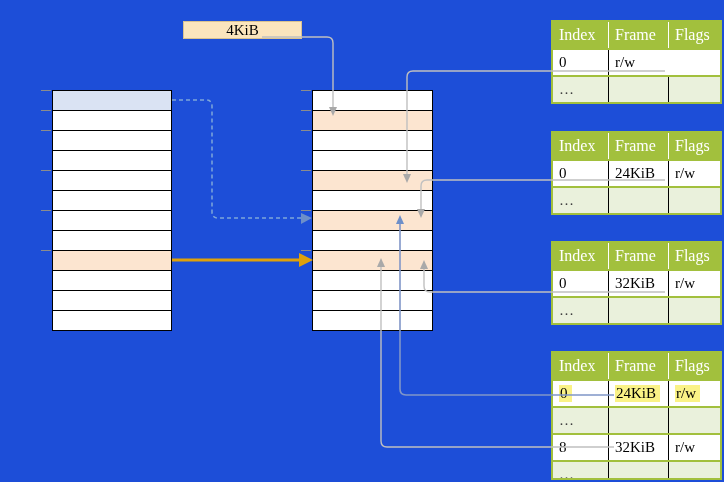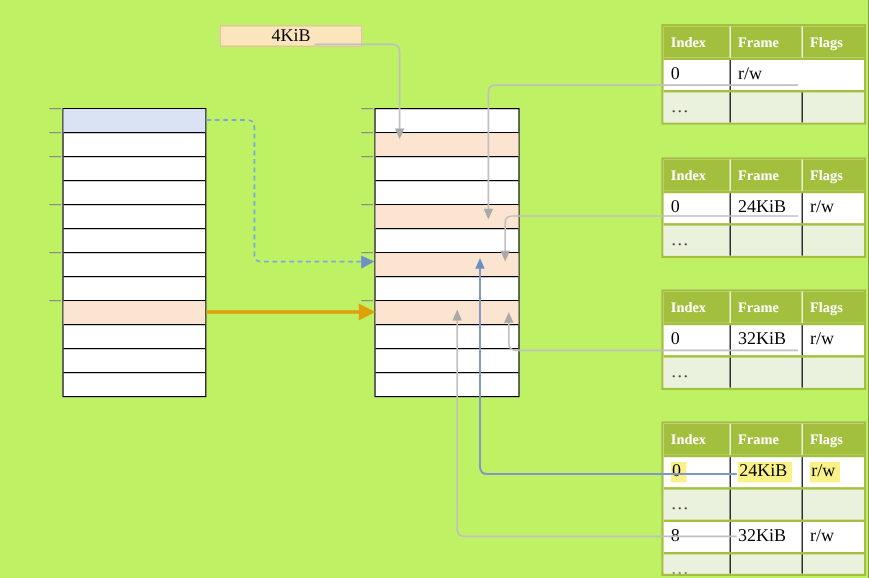--- a/index.html
+++ b/index.html
@@ -16,36 +16,36 @@
   #vmem{left:52px;top:90px;width:120px;height:241px;}
   #pmem{left:312px;top:90px;width:121px;height:241px;}
   .memrow{height:20px;box-sizing:border-box;border-bottom:1px solid #000;}
   .memrow:last-child{border-bottom:none;height:19px;}
   .tick{position:absolute;width:10px;height:1px;}
 
   
   .ptable{position:absolute;left:551px;width:171px;box-sizing:border-box;background:#fff;}
   .pt-header{display:flex;}
   .pt-hcell{box-sizing:border-box;height:26px;display:flex;align-items:center;
-            padding-left:6px;font-weight:bold;font-size:12px;color:#fff;text-align:right;}
+            padding-left:6px;font-weight:normal;font-size:16px;color:#fff;text-align:right;}
   .pt-hcell + .pt-hcell{border-left:1px solid #fff;}
   .pt-row{display:flex;}
   .pt-cell{box-sizing:border-box;height:25px;display:flex;align-items:center;
            padding-left:6px;font-size:15px;color:#000;}
   .pt-cell + .pt-cell{border-left:1px solid #000;}
   .c0{width:55px;}.c1{width:60px;}.c2{width:52px;}
   #pt-3{height:129px;overflow:hidden;}
   .hl{padding:0 4px 0 1px;}
 
   #overlay{position:absolute;left:0;top:0;pointer-events:none;}
 </style>
 </head>
 <body>
 
-<div id="canvas" style="background: #bef264;">
+<div id="canvas" style="background: #1d4ed8;">
 
   <div id="frame-label" style="background: rgb(251, 229, 189); border: 1px solid rgb(217, 194, 144);">
     <span>4KiB</span>
   </div>
 
   <div id="vmem" class="memcol">
       <div class="memrow" style="background: rgb(218, 227, 243);"></div>
       <div class="memrow"></div>
       <div class="memrow"></div>
       <div class="memrow"></div>

